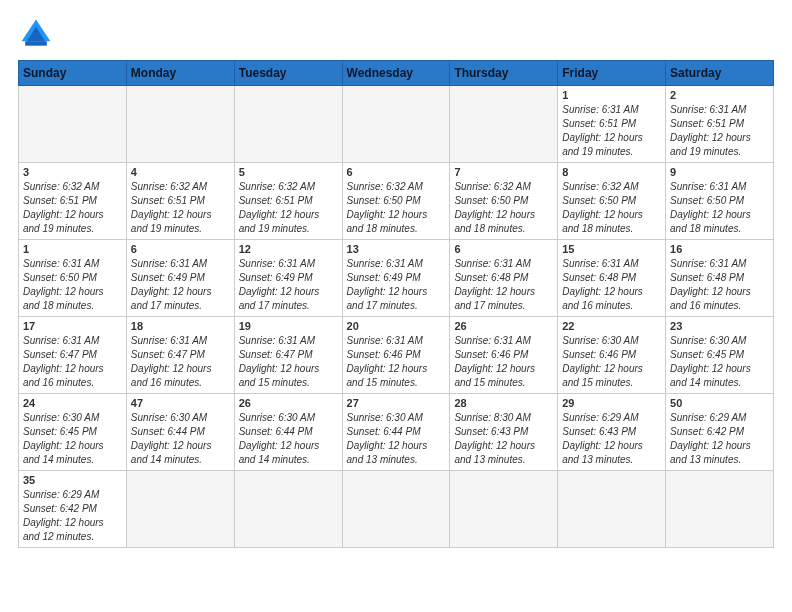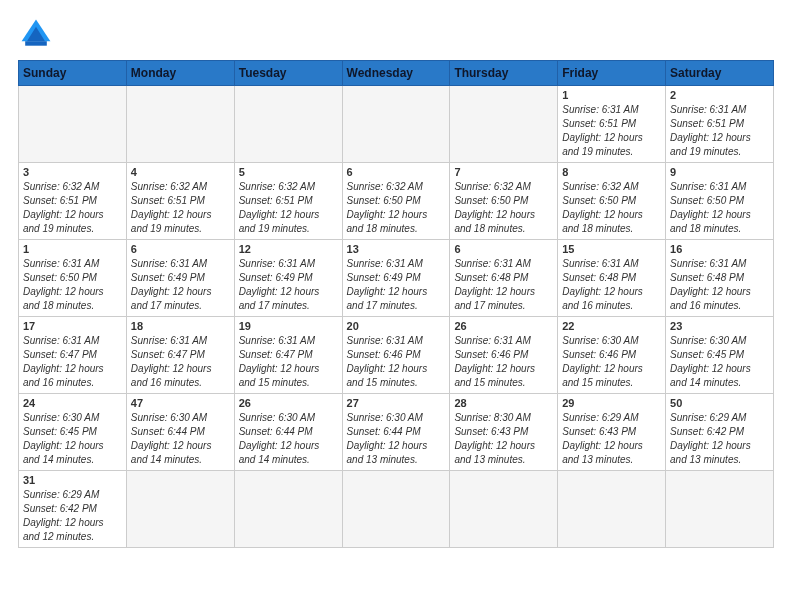--- a/index.html
+++ b/index.html
@@ -322,21 +322,21 @@
           </td>
           <td>
             <span class="day-num">50</span>
             <div class="day-info">Sunrise: 6:29 AM
 Sunset: 6:42 PM
 Daylight: 12 hours and 13 minutes.</div>
           </td>
         </tr>
         <tr>
           <td>
-            <span class="day-num">31</span>
+            <span class="day-num">35</span>
             <div class="day-info">Sunrise: 6:29 AM
 Sunset: 6:42 PM
 Daylight: 12 hours and 12 minutes.</div>
           </td>
           <td class="empty last-row"></td>
           <td class="empty last-row"></td>
           <td class="empty last-row"></td>
           <td class="empty last-row"></td>
           <td class="empty last-row"></td>
           <td class="empty last-row"></td>

